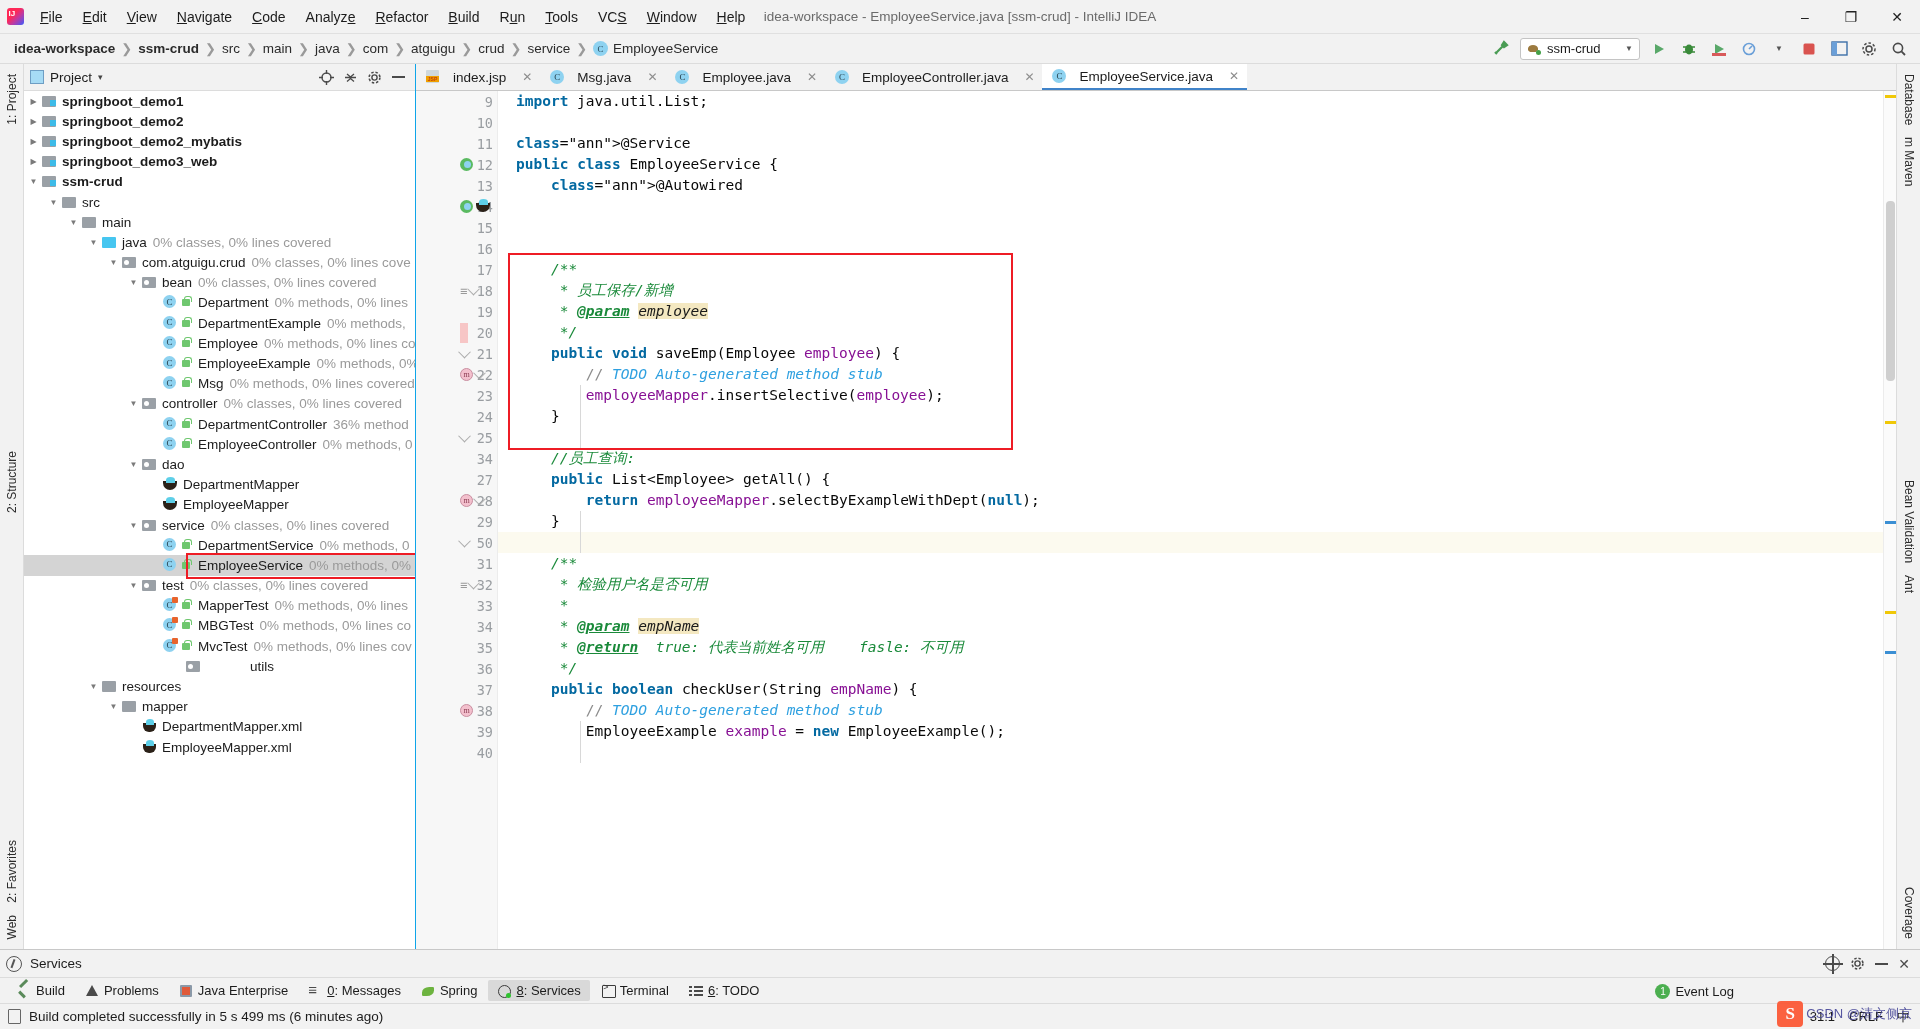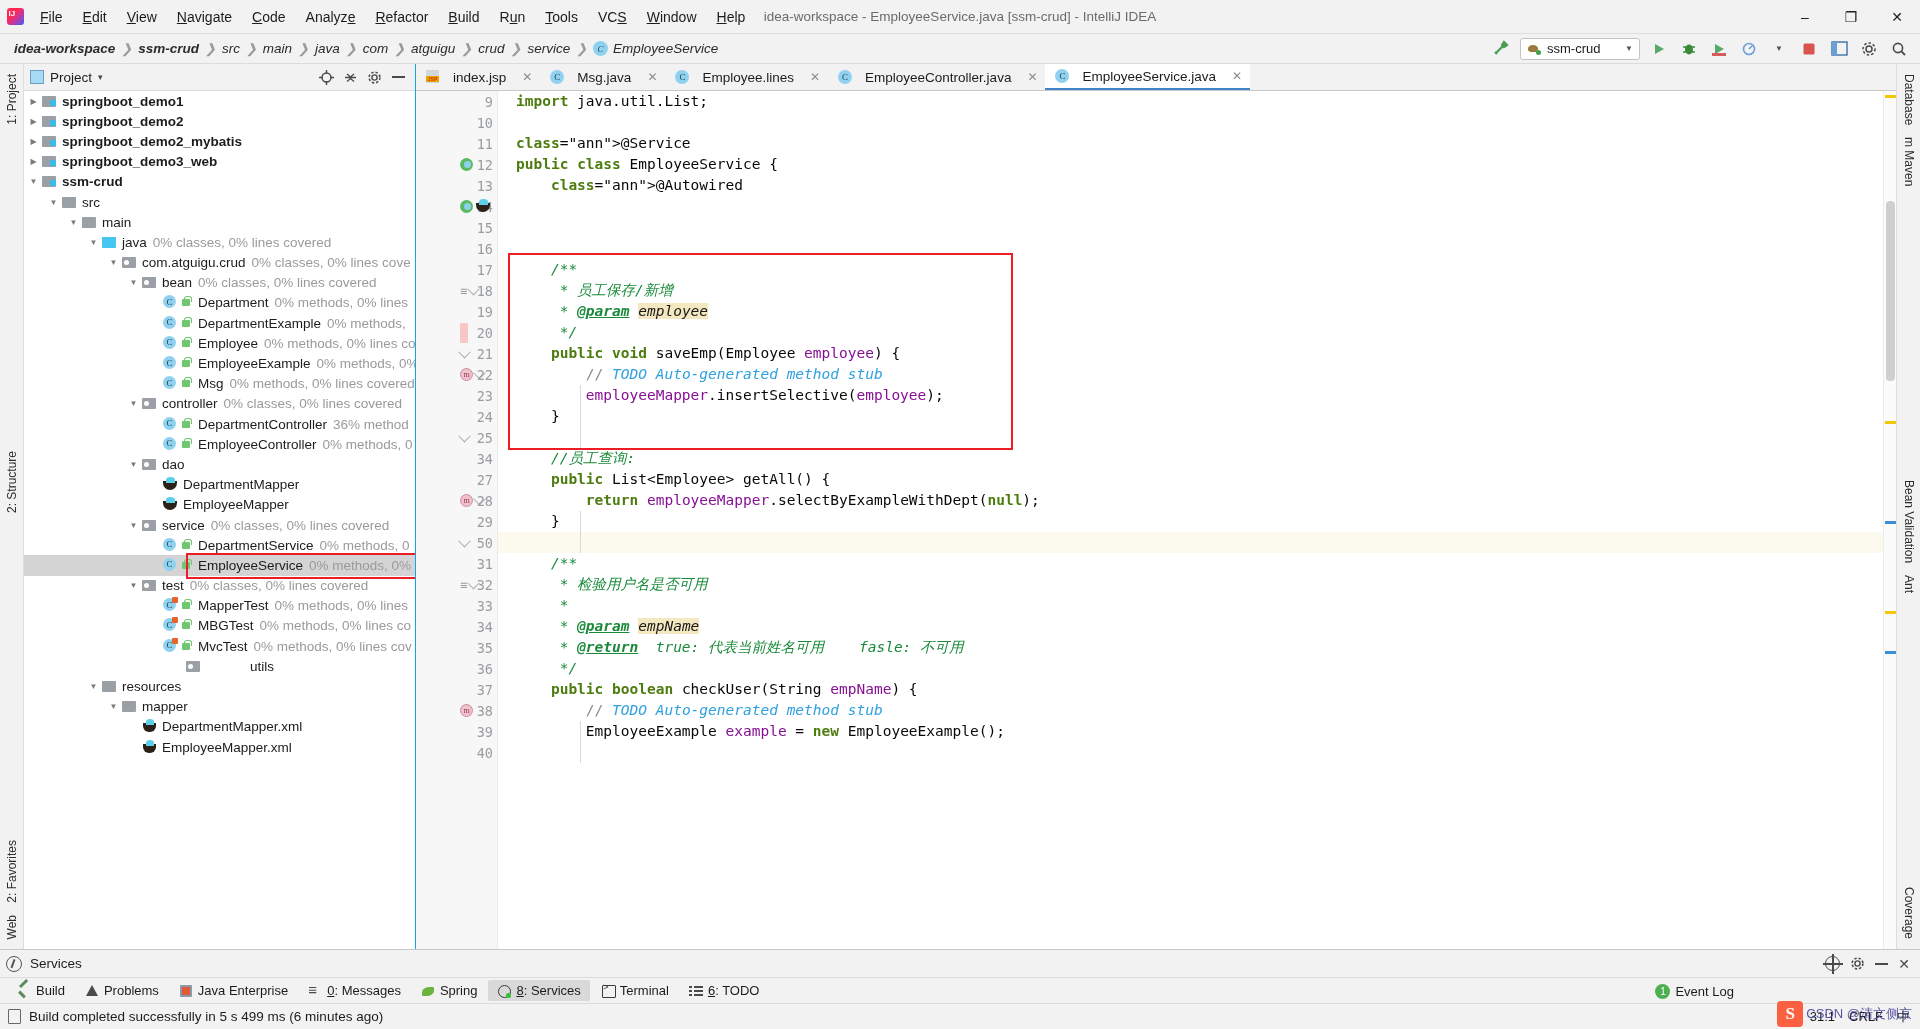--- a/index.html
+++ b/index.html
@@ -33,21 +33,21 @@
     color:#6b6b6b; pointer-events:none;
   }
   .win-btns { margin-left:auto; display:flex; height:34px; z-index:3;}
   .win-btn { width:46px; display:flex; align-items:center; justify-content:center; font-size:14px; color:#222;}
 
   
   .navbar {
     height:30px; background:#f2f2f2; display:flex; align-items:center;
     padding-left:10px; border-bottom:1px solid #dcdcdc; flex:none; position:relative;
   }
-  .crumb { display:flex; align-items:center; font-size:13.5px; color:#2b2b2b;font-style:italic; }
+  .crumb { display:flex; align-items:center; font-size:13.5px; color:#2b2b2b; }
   .crumb .seg { padding:1px 4px; white-space:nowrap;}
   .crumb .seg.bold { font-weight:bold; }
   .crumb .sep { color:#9a9a9a; margin:0 2px; font-size:13px;}
   .crumb .cicon {
     width:15px;height:15px;border-radius:50%;background:#8ed2f0;color:#2a4a5a;
     font-size:9px;display:inline-flex;align-items:center;justify-content:center;margin-right:5px;
     font-family:"Liberation Serif",serif;
   }
   .nav-right { margin-left:auto; display:flex; align-items:center; gap:8px; padding-right:10px; }
   .run-config {
@@ -142,21 +142,21 @@
   .bead{width:13px;height:13px;border-radius:50%;position:relative;display:inline-block;}
   .bead.green{background:#5aba61;}
   .bead.green:after{content:"";position:absolute;left:4px;top:3px;width:7px;height:7px;border-radius:50%;background:#8ed2f0;}
   .bead.m{background:#f3c0cd;border:1px solid #c98ea0;display:flex;align-items:center;justify-content:center;font-size:8px;color:#8b3b52;font-family:"Liberation Serif",serif;}
   .fold-chev{width:9px;height:9px;border-left:1px solid #aaa;border-bottom:1px solid #aaa;transform:rotate(-45deg) translate(1px,-1px);}
 
   .codepane{flex:1;position:relative;overflow:hidden;background:#fff;
     font-family:"DejaVu Sans Mono",monospace;font-size:14.5px;line-height:21px;}
   .cline{height:21px;white-space:pre;padding-left:18px;}
   .cline.hl{background:#fcfaef;}
-  .kw{color:#4d7c0f;font-weight:bold;}
+  .kw{color:#0369a1;font-weight:bold;}
   .cmt{color:#8c8c8c;}
   .doc{color:#1a8a3a;font-style:italic;}
   .doctag{color:#1a8a3a;font-style:italic;text-decoration:underline;font-weight:bold;}
   .docparam{background:#f4e8c1;color:#1a1a1a;font-style:italic;}
   .todo{color:#2ea0e0;font-style:italic;}
   .fld{color:#871094;}
   .plain{color:#080808;}
   .redbox-code{position:absolute;border:2.5px solid #ee1c25;pointer-events:none;}
   .indent-guide{position:absolute;width:1px;background:#d8d8d8;}
 
@@ -650,21 +650,21 @@
             <span>index.jsp</span>
             <span class="x">✕</span>
           </div>
           <div class="etab">
             <span class="tab-ic cls"></span>
             <span>Msg.java</span>
             <span class="x">✕</span>
           </div>
           <div class="etab">
             <span class="tab-ic cls"></span>
-            <span>Employee.lines</span>
+            <span>Employee.java</span>
             <span class="x">✕</span>
           </div>
           <div class="etab">
             <span class="tab-ic cls"></span>
             <span>EmployeeController.java</span>
             <span class="x">✕</span>
           </div>
           <div class="etab active">
             <span class="tab-ic cls"></span>
             <span>EmployeeService.java</span>

